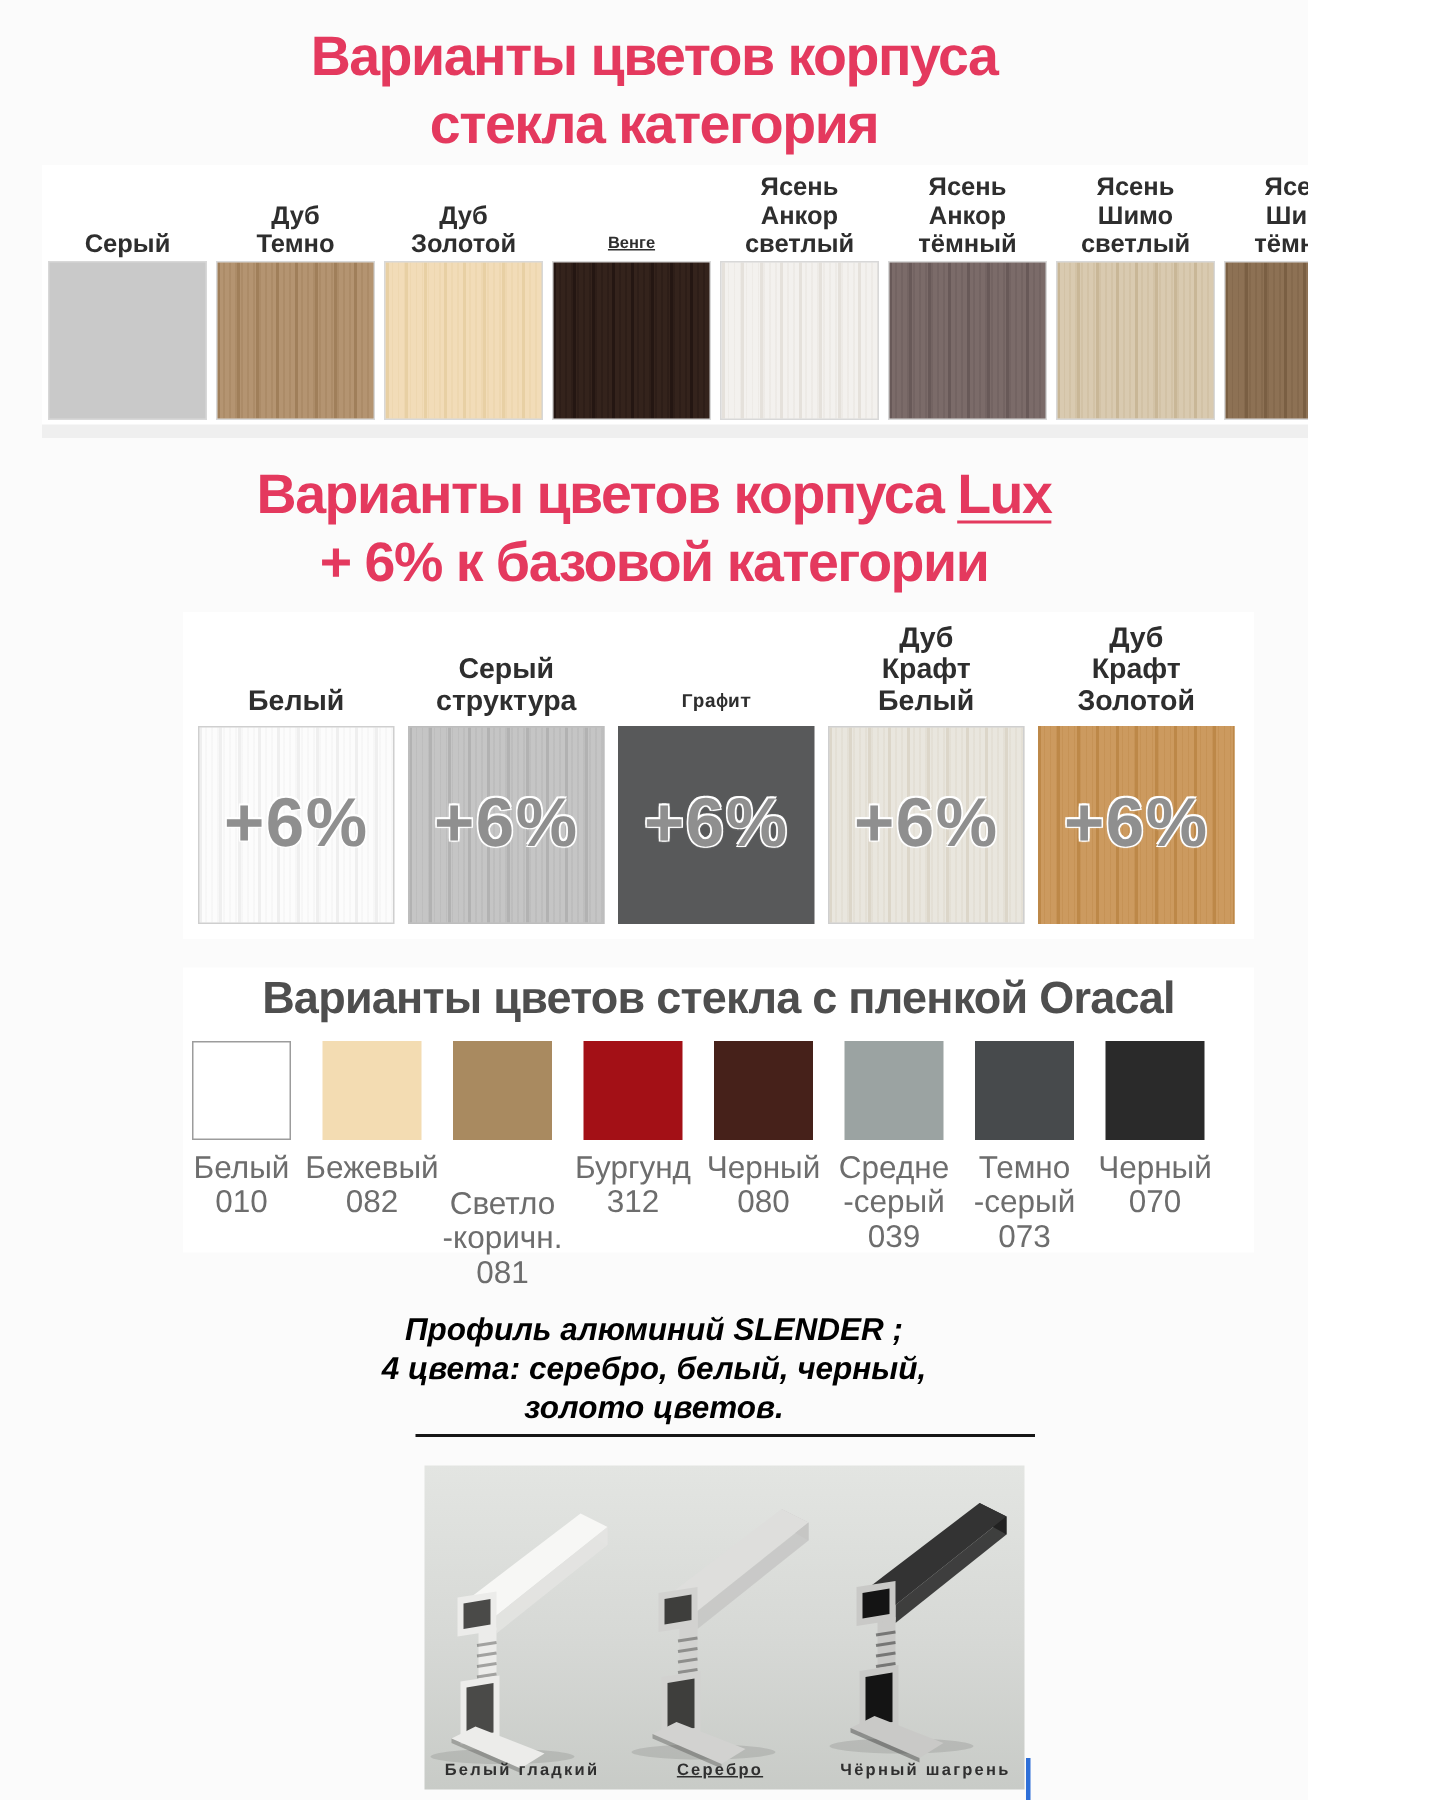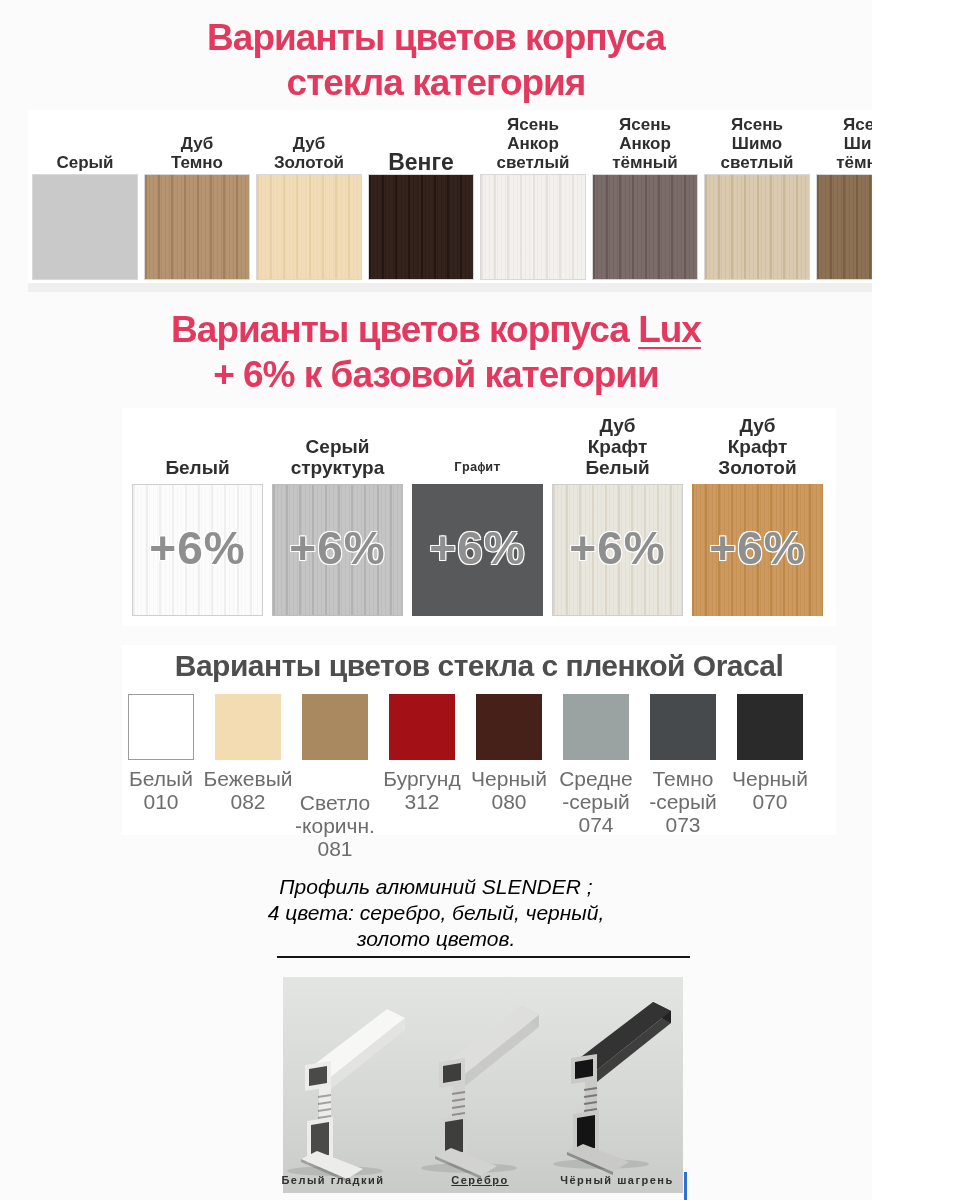--- a/index.html
+++ b/index.html
@@ -15,21 +15,21 @@
   .lbl-dark{font-weight:700;color:var(--labelDark,#2e2e2e);}
   .sw{position:absolute;box-sizing:border-box;}
   .badge{position:absolute;left:0;right:0;top:50%;transform:translateY(-54%);
          text-align:center;font-size:46px;font-weight:600;letter-spacing:1px;
          color:#8f8f8f;
          text-shadow:0 0 2px #fff,1px 1px 0 #fff,-1px -1px 0 #fff,1px -1px 0 #fff,-1px 1px 0 #fff;}
   .oracal-head{position:absolute;left:0;width:100%;text-align:center;font-weight:700;
                font-size:30px;letter-spacing:-0.5px;color:var(--headGray,#4e4e4e);}
   .oracal-lbl{position:absolute;text-align:center;font-size:21px;line-height:23px;
               color:var(--labelGray,#6d6d6d);}
-  .note{position:absolute;left:0;width:100%;text-align:center;font-weight:400;font-style:italic;
+  .note{position:absolute;left:0;width:100%;text-align:center;font-weight:700;font-style:italic;
         font-size:21px;line-height:26px;color:#000;}
   .rule{position:absolute;background:#161616;}
   .photo{position:absolute;background:linear-gradient(180deg,#e3e5e2 0%,#d6d8d5 55%,#c8cbc7 100%);}
   .photo-lbl{position:absolute;transform:translateX(-50%);font-size:11px;font-weight:700;
              letter-spacing:1.5px;color:#2f2f2f;white-space:nowrap;}
   .caret{position:absolute;background:var(--caret,#2e6fd8);}
   .wm{position:absolute;overflow:hidden;font-family:"Liberation Serif",serif;
       font-size:16px;color:#222;white-space:nowrap;}
   .row1-strip{position:absolute;left:0;right:0;bottom:0;height:9px;background:#efefef;}
 </style>
@@ -60,21 +60,21 @@
         </div>
         <div class="col" style="left: 228px; top: 0px; width: 106px; height: 172px;">
           <div class="lblstack lbl-dark" style="top: 10px; height: 52px;">
             <div style="font-size: 17px; line-height: 19px;">Дуб</div>
             <div style="font-size: 17px; line-height: 19px;">Золотой</div>
           </div>
           <div class="sw" style="left: 0px; top: 64px; width: 106px; height: 106px; border: 1px solid rgb(216, 216, 216); background: repeating-linear-gradient(90deg, rgba(232, 208, 164, 0.4) 0px, rgba(232, 208, 164, 0.4) 1px, transparent 1px, transparent 4px), repeating-linear-gradient(90deg, rgb(232, 208, 164) 0px, rgb(232, 208, 164) 2px, transparent 2px, transparent 13px) rgb(242, 220, 184);"></div>
         </div>
         <div class="col" style="left: 340px; top: 0px; width: 106px; height: 172px;">
           <div class="lblstack lbl-dark" style="top: 10px; height: 52px;">
-            <div style="font-size: 23px; line-height: 19px;">Венге</div>
+            <div style="font-size: 11px; line-height: 19px; text-decoration: underline;">Венге</div>
           </div>
           <div class="sw" style="left: 0px; top: 64px; width: 106px; height: 106px; border: 1px solid rgb(216, 216, 216); background: repeating-linear-gradient(90deg, rgba(36, 22, 18, 0.4) 0px, rgba(36, 22, 18, 0.4) 1px, transparent 1px, transparent 4px), repeating-linear-gradient(90deg, rgb(36, 22, 18) 0px, rgb(36, 22, 18) 2px, transparent 2px, transparent 13px) rgb(52, 35, 28);"></div>
         </div>
         <div class="col" style="left: 452px; top: 0px; width: 106px; height: 172px;">
           <div class="lblstack lbl-dark" style="top: 10px; height: 52px;">
             <div style="font-size: 17px; line-height: 19px;">Ясень</div>
             <div style="font-size: 17px; line-height: 19px;">Анкор</div>
             <div style="font-size: 17px; line-height: 19px;">светлый</div>
           </div>
           <div class="sw" style="left: 0px; top: 64px; width: 106px; height: 106px; border: 1px solid rgb(216, 216, 216); background: repeating-linear-gradient(90deg, rgba(229, 225, 219, 0.4) 0px, rgba(229, 225, 219, 0.4) 1px, transparent 1px, transparent 4px), repeating-linear-gradient(90deg, rgb(229, 225, 219) 0px, rgb(229, 225, 219) 2px, transparent 2px, transparent 13px) rgb(243, 241, 238);"></div>
@@ -189,21 +189,21 @@
         </div>
         <div class="sw" style="left: 354px; top: 49px; width: 66px; height: 66px; background: rgb(70, 33, 26);"></div>
         <div class="oracal-lbl" style="left: 341px; top: 122px; width: 92px;">
           <div>Черный</div>
           <div>080</div>
         </div>
         <div class="sw" style="left: 441px; top: 49px; width: 66px; height: 66px; background: rgb(155, 163, 162);"></div>
         <div class="oracal-lbl" style="left: 428px; top: 122px; width: 92px;">
           <div>Средне</div>
           <div>-серый</div>
-          <div>074</div>
+          <div>039</div>
         </div>
         <div class="sw" style="left: 528px; top: 49px; width: 66px; height: 66px; background: rgb(71, 74, 76);"></div>
         <div class="oracal-lbl" style="left: 515px; top: 122px; width: 92px;">
           <div>Темно</div>
           <div>-серый</div>
           <div>073</div>
         </div>
         <div class="sw" style="left: 615px; top: 49px; width: 66px; height: 66px; background: rgb(42, 42, 42);"></div>
         <div class="oracal-lbl" style="left: 602px; top: 122px; width: 92px;">
           <div>Черный</div>
@@ -259,21 +259,21 @@
           <path d="M17,104 L30,102 M17,111 L30,109 M17,118 L30,116 M17,125 L30,123" stroke="#141414" stroke-width="2" opacity="0.45"></path>
           <polygon points="4,72 30,68 30,94 4,98" fill="#c9c9c7"></polygon>
           <polygon points="8,76 26,73 26,90 8,93" fill="#141414"></polygon>
           <polygon points="6,128 32,124 32,166 6,170" fill="#c9c9c7"></polygon>
           <polygon points="10,132 28,129 28,162 10,165" fill="#141414"></polygon>
           <polygon points="0,166 16,158 62,176 46,186" fill="#c9c9c7"></polygon>
           <polygon points="0,166 46,186 46,189 0,169" fill="#141414" opacity="0.35"></polygon>
         </g>
       </svg>
     <div id="photo-labels">
-        <span class="photo-lbl" style="left: 50px; top: 197px;">Белый гладкий</span>
+        <span class="photo-lbl" style="left: 65px; top: 197px;">Белый гладкий</span>
         <span class="photo-lbl" style="left: 197px; top: 197px; text-decoration: underline;">Серебро</span>
         <span class="photo-lbl" style="left: 334px; top: 197px;">Чёрный шагрень</span>
       </div>
   </div>
 
   <div class="caret" style="left:684px;top:1172px;width:3px;height:28px;"></div>
 
 </div>
 
 </body></html>

